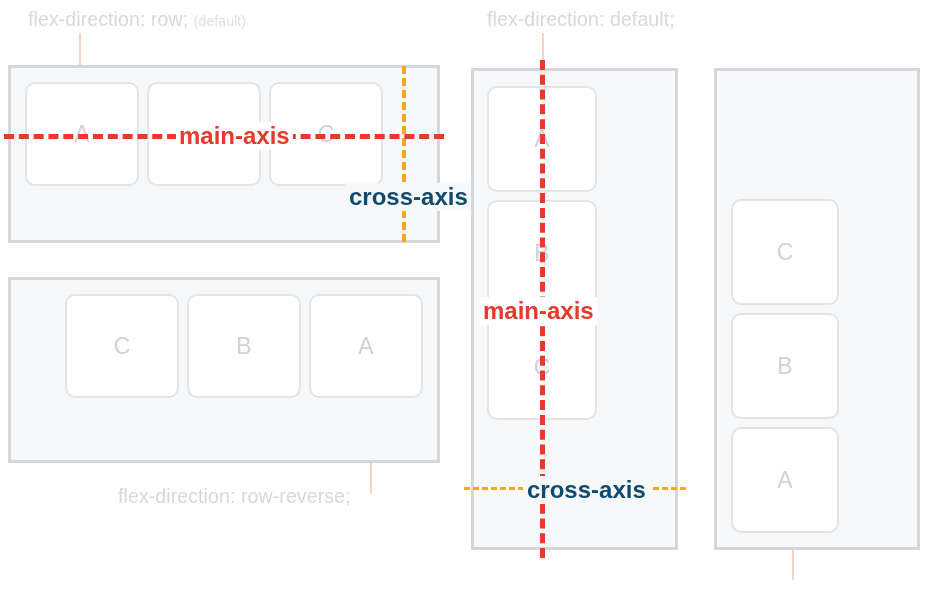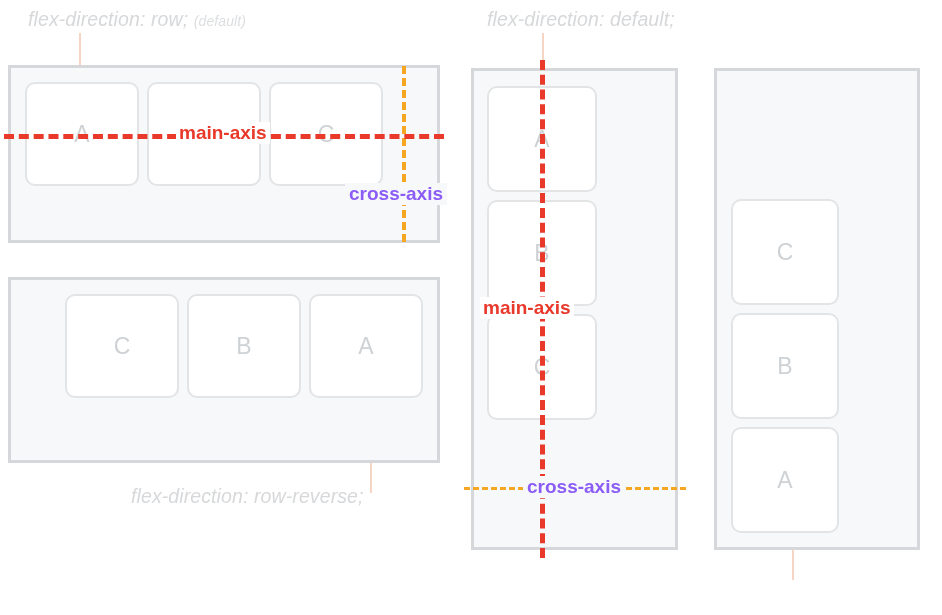--- a/index.html
+++ b/index.html
@@ -54,21 +54,20 @@
   }
 
   
   .caption {
     position: absolute;
     color: #d6d8da;
     font-size: 19.5px;
     font-family: "Liberation Sans", sans-serif;
     white-space: nowrap;
     letter-spacing: 0.1px;
-    font-style: italic;
   }
   .caption .small {
     font-size: 14px;
     color: #dcdee0;
   }
 
   
   .leader {
     position: absolute;
     background: #f7d5c4;
@@ -92,32 +91,32 @@
   }
   .cross-v {
     position: absolute;
     width: 0;
     border-left: 4px dashed #f5a623;
   }
 
   
   .axis-label {
     position: absolute;
-    font-size: 19px;
+    font-size: 24px;
     font-weight: bold;
     white-space: nowrap;
     font-family: "Liberation Sans", sans-serif;
   }
   .axis-label.main {
     color: #e8392b;
     background: #ffffff;
     padding: 0 3px;
   }
   .axis-label.cross {
-    color: #8b5cf6;
+    color: #0c4a6e;
     background: #f7f8f9;
     padding: 0 4px;
   }
 </style>
 </head>
 <body>
 
 <div class="stage">
 
   <div class="caption abs" style="left:28px; top:8px;">
@@ -155,21 +154,21 @@
       <div class="fitem" style="width:114px; height:104px; margin-left:8px;">
         <span>B</span>
       </div>
       <div class="fitem" style="width:114px; height:104px;">
         <span>C</span>
       </div>
     </div>
   </div>
 
   <div class="leader" style="left:370px; top:463px; width:1.5px; height:30px;"></div>
-  <div class="caption abs" style="left:118px; top:485px;margin-left:13px;">
+  <div class="caption abs" style="left:118px; top:485px;">
     <span>flex-direction: row-reverse;</span>
   </div>
 
   <div class="caption abs" style="left:487px; top:8px;">
     <span>flex-direction: default;</span>
   </div>
   <div class="leader" style="left:542px; top:33px; width:1.5px; height:36px;"></div>
 
   <div class="fbox" style="left:471px; top:68px; width:207px; height:482px;">
     <div class="fbox-inner" style="flex-direction:column; align-items:flex-start; justify-content:flex-start; padding:15px 0 0 13px;">

